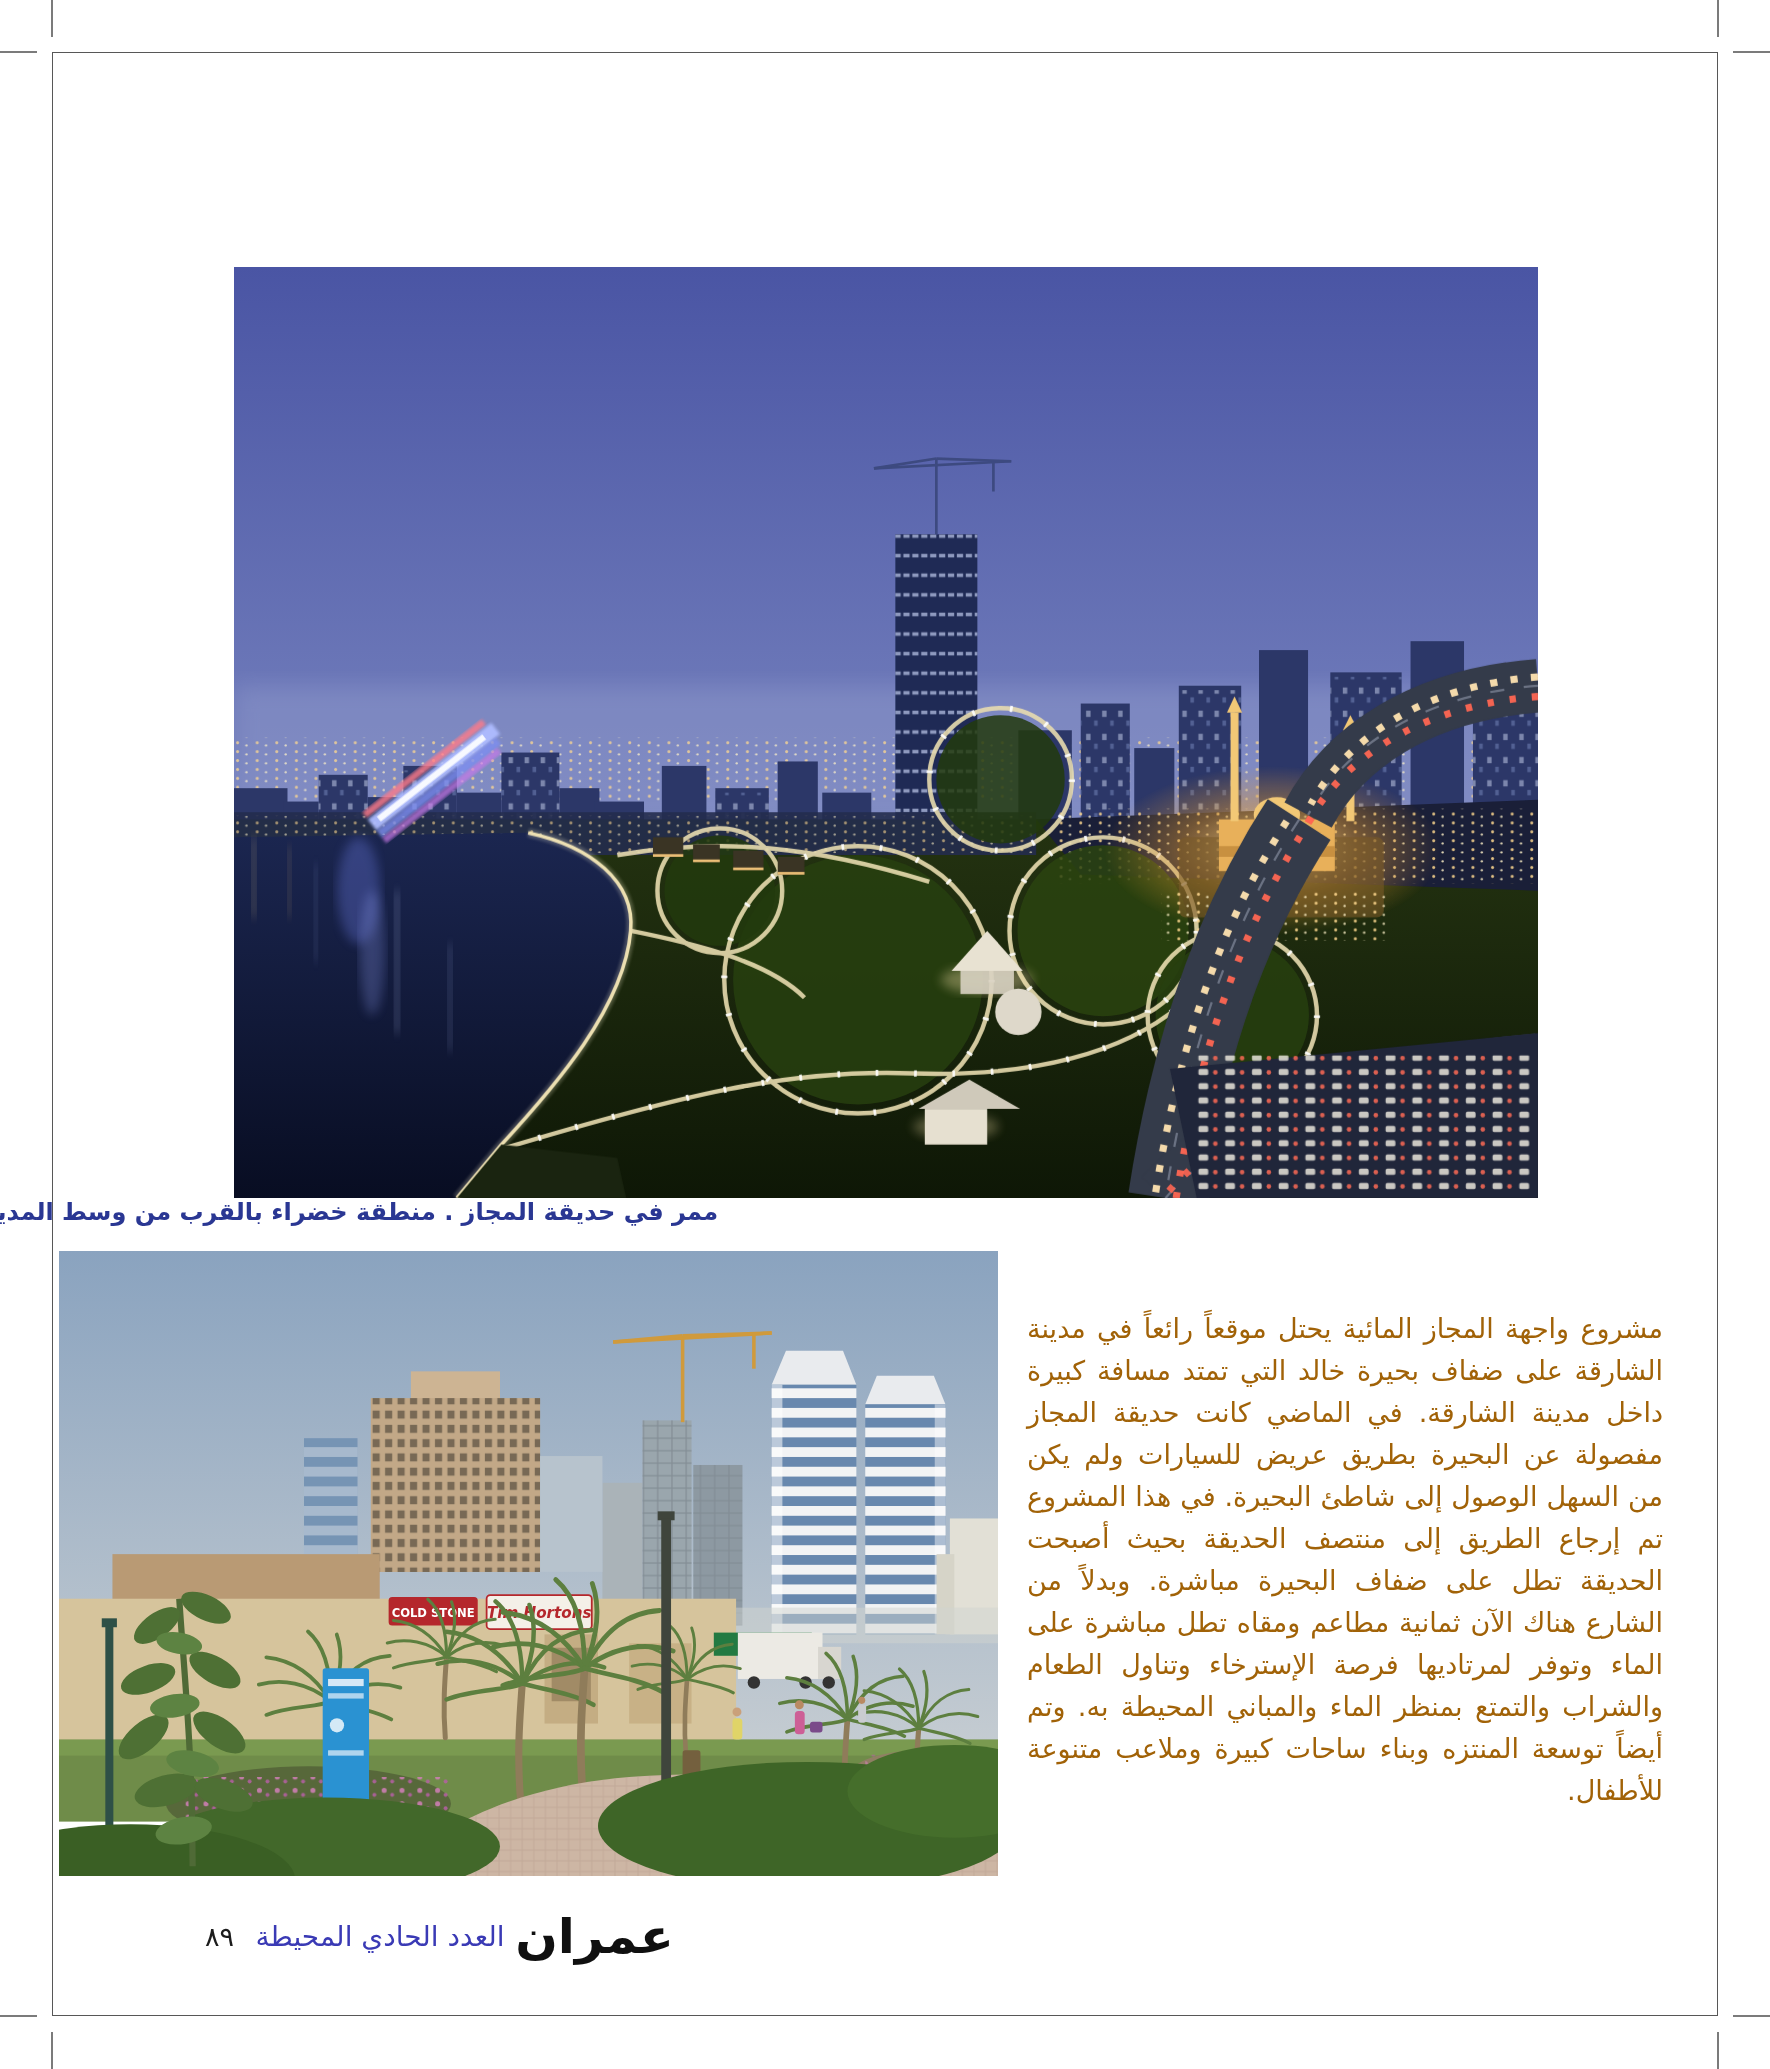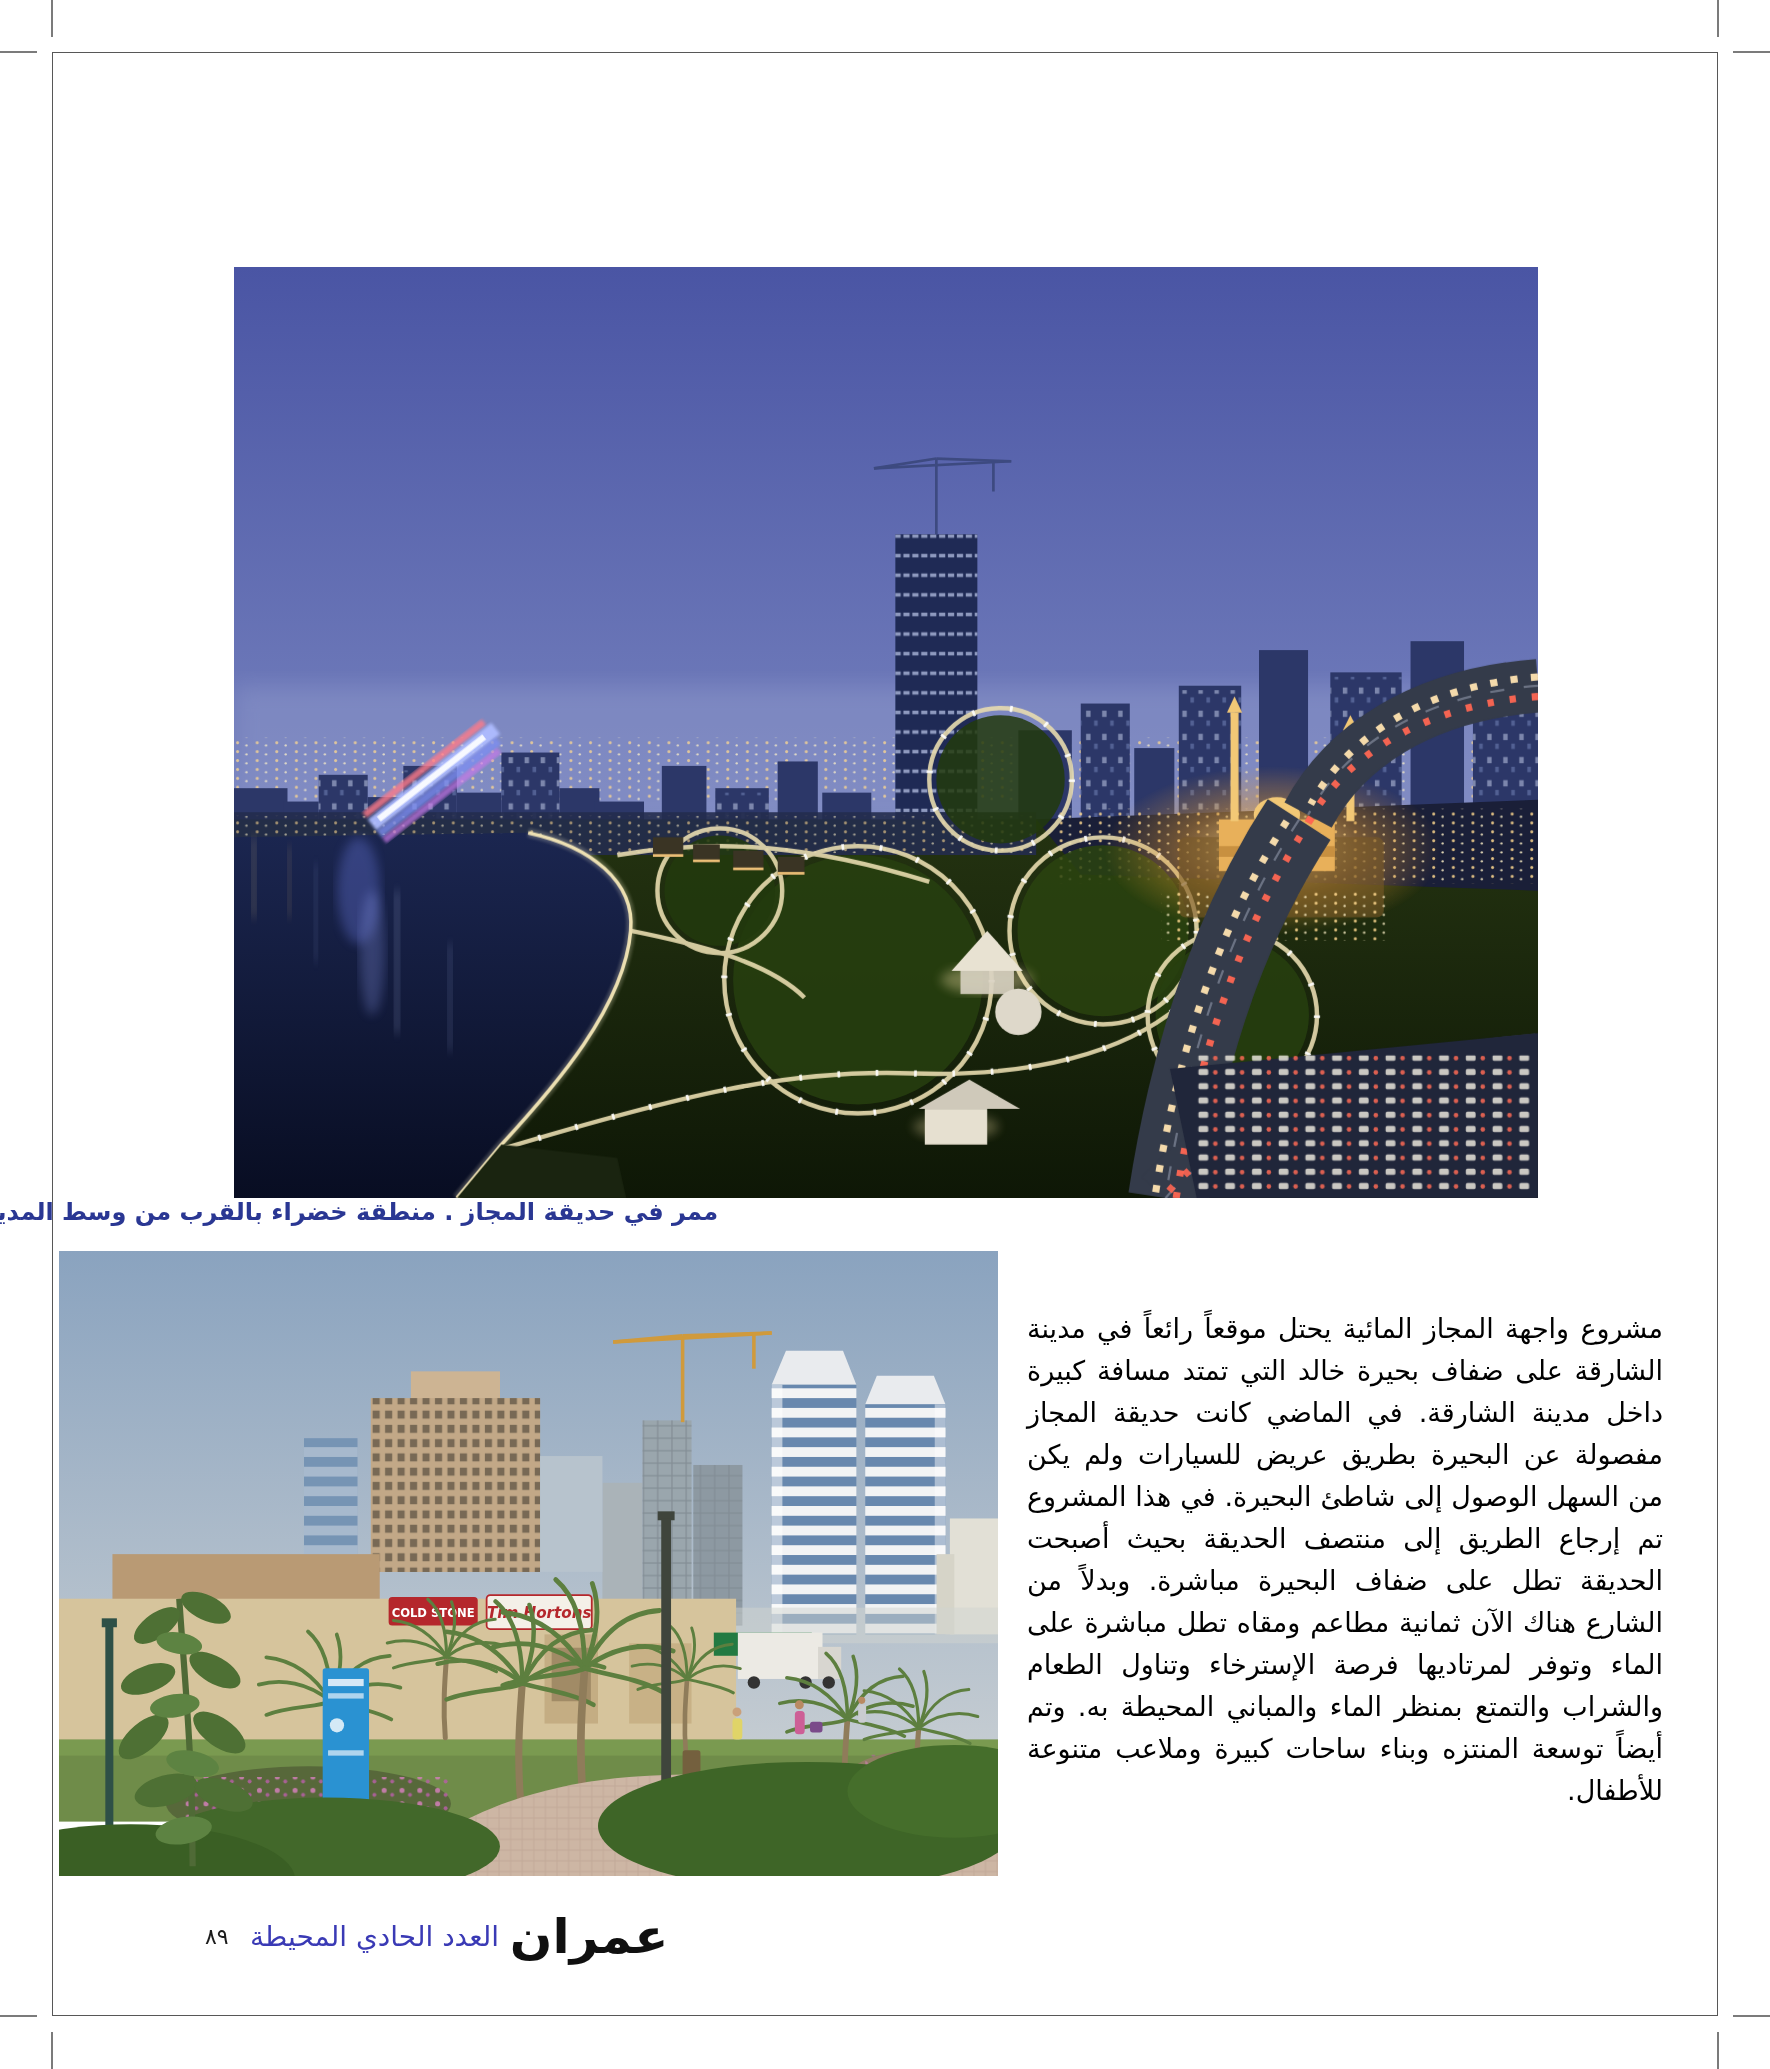--- a/index.html
+++ b/index.html
@@ -15,24 +15,24 @@
   figure{margin:0;padding:6px;}
   .photo{position:absolute;overflow:hidden;}
   .photo svg{display:block;width:100%;height:100%;}
   .photo-top{left:228px;top:261px;width:1304px;height:931px;}
   .photo-bottom{left:53px;top:1245px;width:939px;height:625px;}
   .caption{position:absolute;left:94px;top:1198px;width:624px;
            direction:rtl;text-align:right;white-space:nowrap;
            font-size:24px;font-weight:bold;color:#2a3793;}
   .article{position:absolute;left:1027px;top:1281px;width:636px;
            direction:rtl;text-align:justify;text-align-last:right;
-           font-size:27px;line-height:42px;color:#000000;}
+           font-size:27px;line-height:42px;color:#a16207;}
   .footer{position:absolute;left:205px;top:1907px;height:59px;
           display:flex;direction:ltr;align-items:center;}
-  .page-number{font-size:22px;color:#1c1c1c;margin-right:21.4px;}
+  .page-number{font-size:27px;color:#1c1c1c;margin-right:21.4px;}
   .issue-title{font-size:28px;color:#3a3ab5;margin-right:10.7px;}
   .magazine-logo{font-size:50px;font-weight:bold;color:#101010;
                  letter-spacing:-1.8px;transform:scaleY(.95);}
 </style>
 </head>
 <body>
 
 <div class="sheet">
 
   <div class="mark v" style="left:51px;top:0;"></div>

